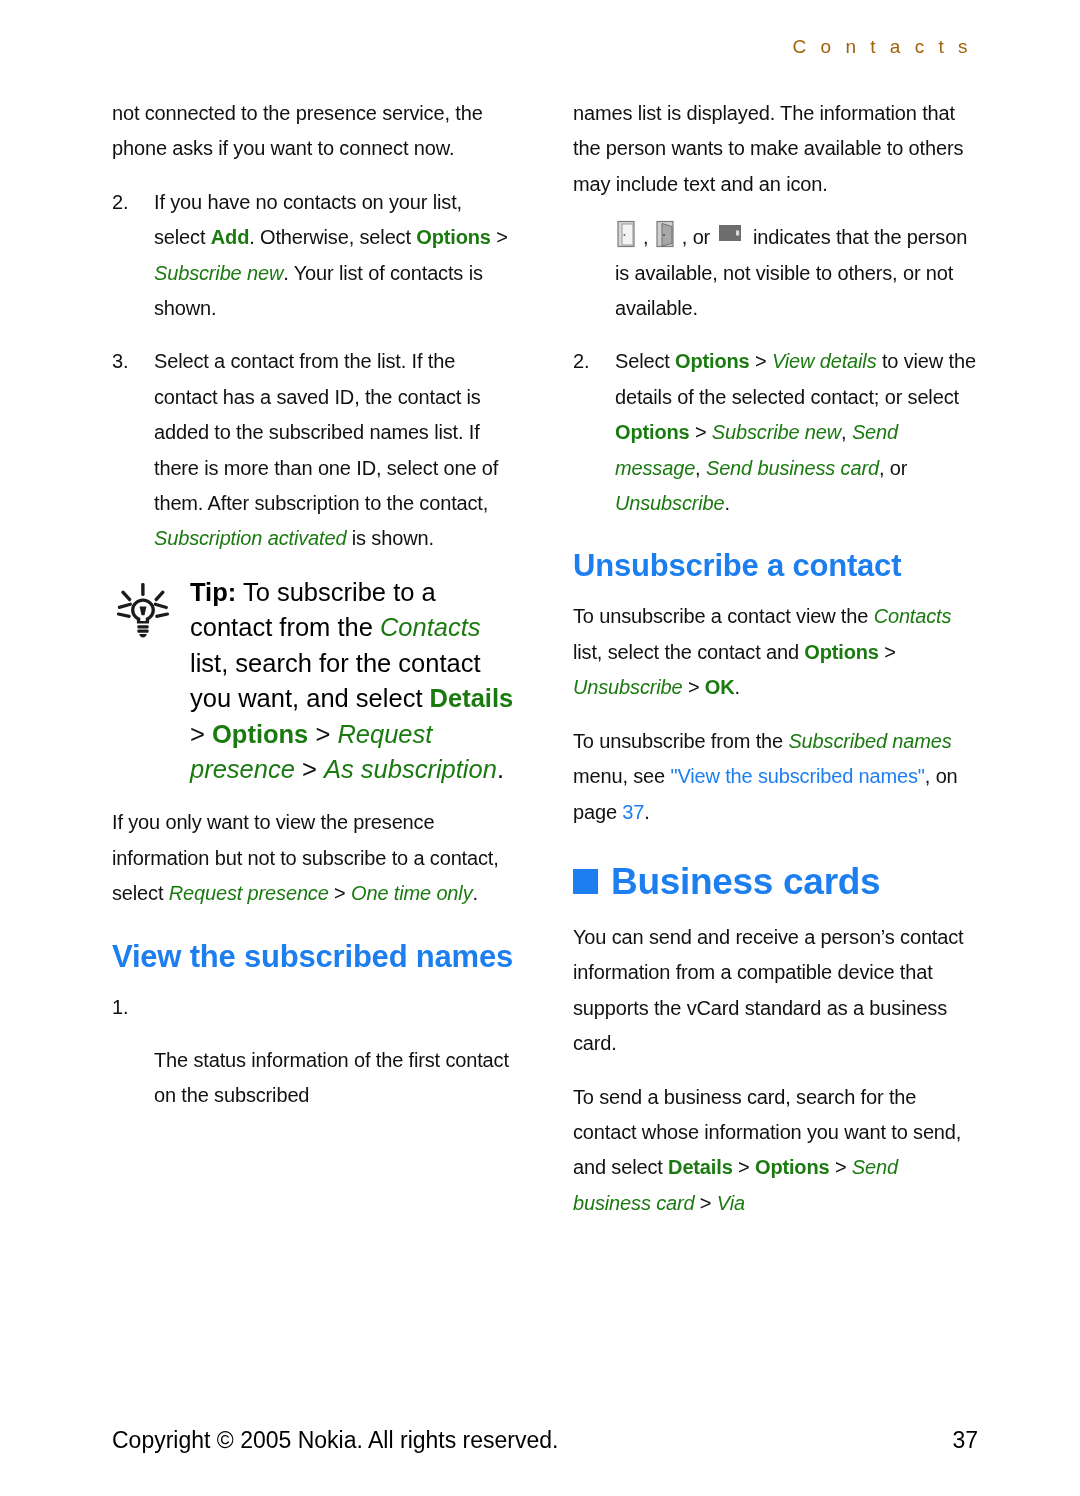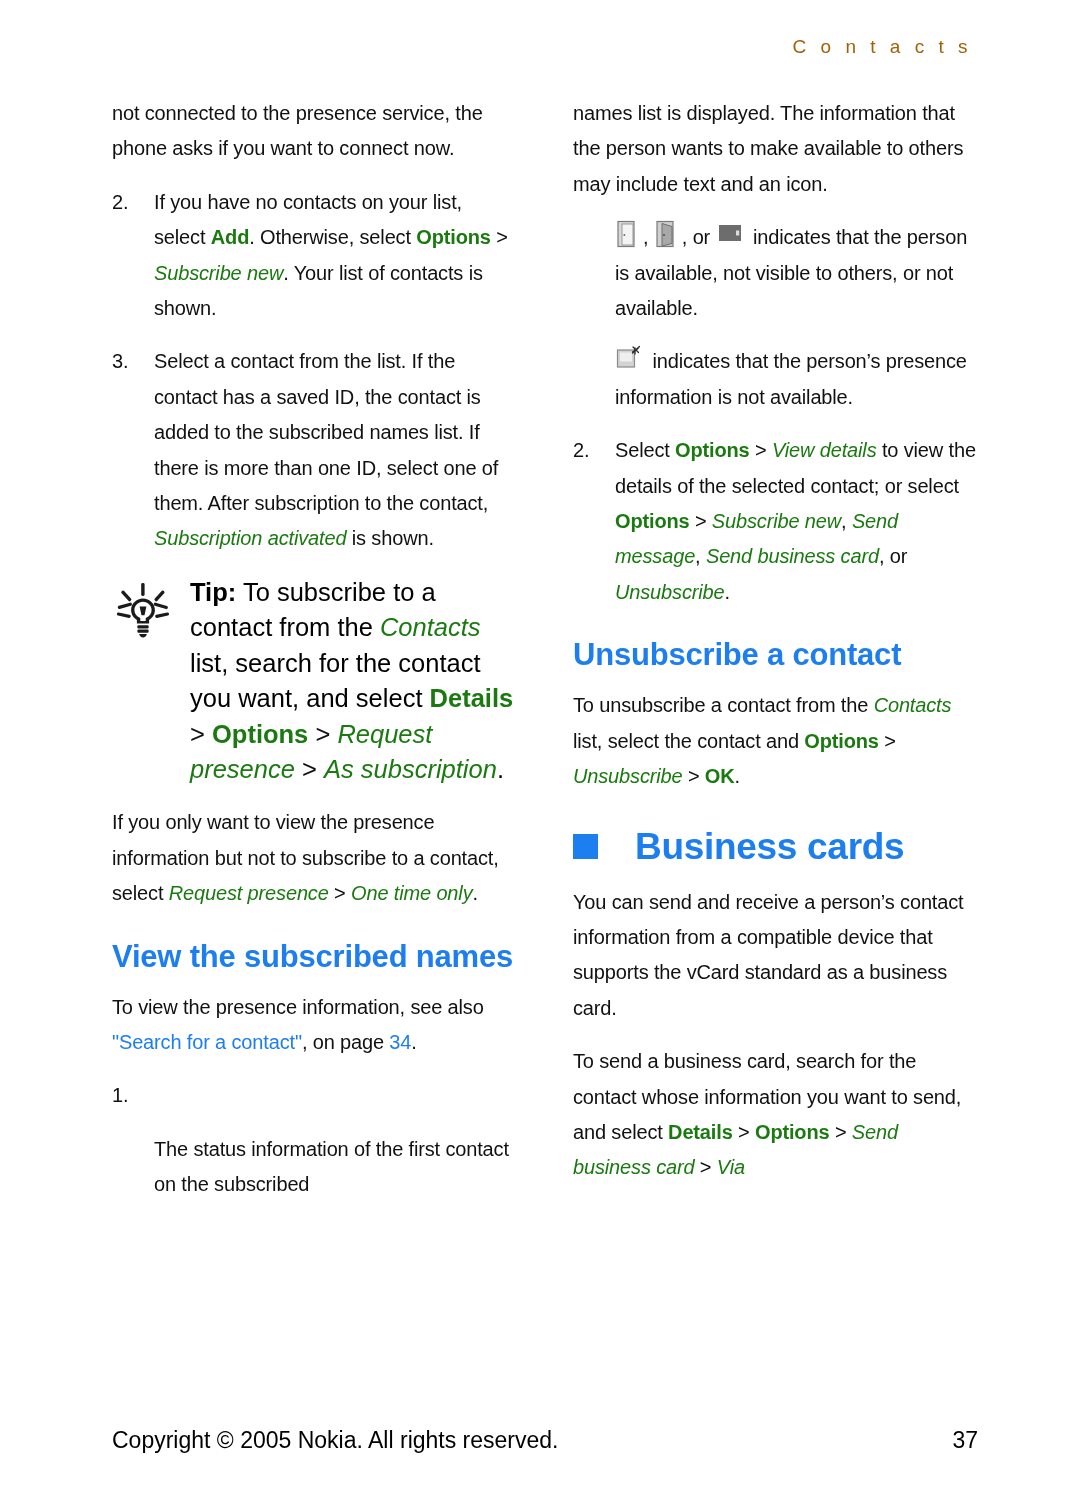--- a/index.html
+++ b/index.html
@@ -91,21 +91,20 @@
   }
   h1.main {
     color: #1d7ef0;
     font-size: 37px;
     line-height: 44px;
     font-weight: 700;
     margin: 30px 0 16px 0;
     letter-spacing: -0.3px;
     display: flex;
     align-items: center;
-    gap: 24px;
   }
   h1.main .sq {
     display: inline-block;
     width: 25px;
     height: 25px;
     background: #1d7ef0;
     margin-right: 13px;
     flex: 0 0 auto;
   }
 
@@ -198,21 +197,20 @@
             </g>
           </svg>
         </div>
         <div class="tipbody"><span class="b">Tip:</span><span> To subscribe to a contact from the </span><span class="gi">Contacts</span><span> list, search for the contact you want, and select </span><span class="gb">Details</span><span class="sep"> &gt; </span><span class="gb">Options</span><span class="sep"> &gt; </span><span class="gi">Request presence</span><span class="sep"> &gt; </span><span class="gi">As subscription</span><span>.</span></div>
       </div>
 
       <p><span>If you only want to view the presence information but not to subscribe to a contact, select </span><span class="gi">Request presence</span><span class="sep"> &gt; </span><span class="gi">One time only</span><span>.</span></p>
 
       <h2 class="sub">View the subscribed names</h2>
 
-      <p><span>To view the presence information, see also </span><span class="lnk">"Search for a contact"</span><span>, on page </span><span class="lnk">34</span><span>.</span></p>
 
       <div class="numitem tight">
         <span class="num">1.</span>
       </div>
 
       <p class="contpara" style="margin-top:14px"><span>The status information of the first contact on the subscribed</span></p>
 
     </div>
 
     <div class="col">
@@ -225,40 +223,31 @@
               <circle cx="8.4" cy="15" r="1" fill="#6a6a6a"></circle>
             </svg></span><span class="sep">, </span><span class="picon"><svg width="26" height="28" viewBox="0 0 26 28" aria-hidden="true">
               <rect x="2" y="1.5" width="16" height="25" fill="#cfcfcf" stroke="#7a7a7a" stroke-width="1.2"></rect>
               <polygon points="7,3.5 17,6.5 17,23.5 7,26" fill="#a8a8a8" stroke="#6e6e6e" stroke-width="1"></polygon>
               <circle cx="9" cy="15" r="1" fill="#4a4a4a"></circle>
             </svg></span><span class="sep">, or </span><span class="picon notavail"><svg width="30" height="28" viewBox="0 0 30 28" aria-hidden="true">
               <rect x="2" y="5" width="22" height="16" fill="#6d6d6d"></rect>
               <rect x="19" y="10.5" width="3.2" height="5" fill="#dcdcdc"></rect>
             </svg></span><span> indicates that the person is available, not visible to others, or not available.</span></p>
 
-      <p class="contpara"><span class="picon notavail"><svg width="30" height="28" viewBox="0 0 30 28" aria-hidden="true">
-              <rect x="1.5" y="6" width="17" height="17" fill="#d3d3d3" stroke="#8a8a8a" stroke-width="1.2"></rect>
-              <rect x="4" y="8.5" width="12" height="9" fill="#efefef"></rect>
-              <g stroke="#2b2b2b" stroke-width="1.3" stroke-linecap="round">
-                <line x1="16.5" y1="9" x2="23.5" y2="2.5"></line>
-                <line x1="19" y1="4" x2="19" y2="10"></line>
-                <line x1="22" y1="4.5" x2="16.5" y2="8"></line>
-                <line x1="17" y1="3" x2="22.5" y2="8.5"></line>
-              </g>
-            </svg></span><span> indicates that the person’s presence information is not available.</span></p>
 
       <div class="numitem">
         <span class="num">2.</span>
         <span class="body"><span>Select </span><span class="gb">Options</span><span class="sep"> &gt; </span><span class="gi">View details</span><span> to view the details of the selected contact; or select </span><span class="gb">Options</span><span class="sep"> &gt; </span><span class="gi">Subscribe new</span><span>, </span><span class="gi">Send message</span><span>, </span><span class="gi">Send business card</span><span>, or </span><span class="gi">Unsubscribe</span><span>.</span></span>
       </div>
 
       <h2 class="sub">Unsubscribe a contact</h2>
 
-      <p><span>To unsubscribe a contact from the </span><span class="gi">Contacts</span><span> list, select the contact and </span><span class="gb">Options</span><span class="sep"> &gt; </span><span class="gi">Unsubscribe</span><span class="sep"> &gt; </span><span class="gb">OK</span><span>.</span></p>
-
+      <p><span>To unsubscribe a contact view the </span><span class="gi">Contacts</span><span> list, select the contact and </span><span class="gb">Options</span><span class="sep"> &gt; </span><span class="gi">Unsubscribe</span><span class="sep"> &gt; </span><span class="gb">OK</span><span>.</span></p>
+
+      <p><span>To unsubscribe from the </span><span class="gi">Subscribed names</span><span> menu, see </span><span class="lnk">"View the subscribed names"</span><span>, on page </span><span class="lnk">37</span><span>.</span></p>
 
       <h1 class="main">
           <span class="sq"></span>
           <span>Business cards</span>
         </h1>
 
       <p><span>You can send and receive a person’s contact information from a compatible device that supports the vCard standard as a business card.</span></p>
 
       <p><span>To send a business card, search for the contact whose information you want to send, and select </span><span class="gb">Details</span><span class="sep"> &gt; </span><span class="gb">Options</span><span class="sep"> &gt; </span><span class="gi">Send business card</span><span class="sep"> &gt; </span><span class="gi">Via</span></p>
 

